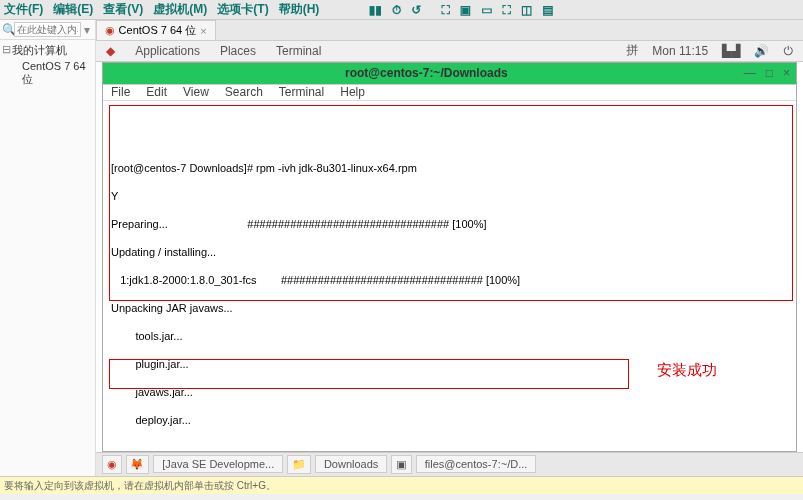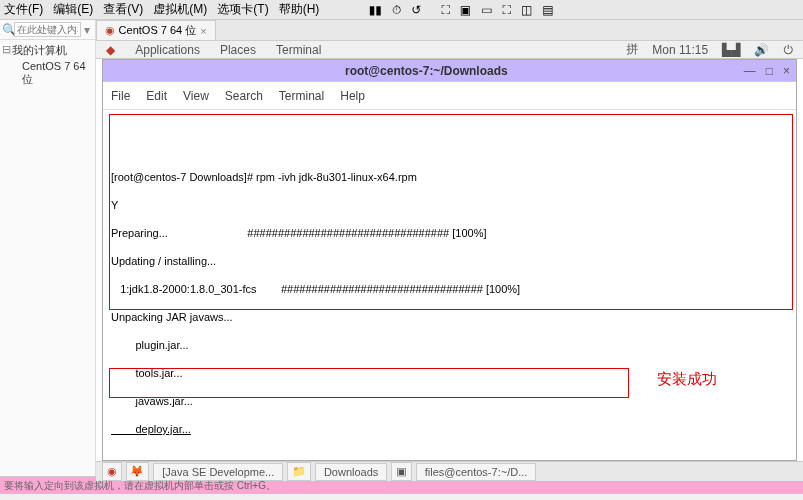--- a/index.html
+++ b/index.html
@@ -1,19 +1,19 @@
 <!DOCTYPE html>
 <html><head>
 <meta charset="utf-8">
 <style>
 * { margin: 0; padding: 0; box-sizing: border-box; font-family: sans-serif; }
 body { width: 803px; height: 500px; background: #f0f0f0; overflow: hidden; font-size: 12px; }
 
 .host-menubar { height: 20px; background: #e8e8e8; display: flex; align-items: center; padding: 0 4px; gap: 10px; border-bottom: 1px solid #ccc; }
-.host-menubar span { color: #000000; }
+.host-menubar span { color: #0f766e; font-weight: bold; }
 .orange { color: #e67e22; }
 
 .main-area { display: flex; height: 456px; }
 .sidebar { width: 96px; background: #fafafa; border-right: 1px solid #ddd; display: flex; flex-direction: column; }
 .sidebar-search { display: flex; align-items: center; padding: 2px; border-bottom: 1px solid #ddd; }
 .sidebar-search input { flex: 1; border: 1px solid #ccc; padding: 1px 2px; font-size: 10px; min-width: 0; }
 .sidebar-search .icon { width: 12px; color: #888; text-align: center; }
 .tree { padding: 2px; font-size: 11px; }
 .tree-item { padding: 1px 0 1px 10px; color: #333; position: relative; }
 .tree-item.root::before { content: "⊟"; position: absolute; left: 0; color: #888; }
@@ -22,35 +22,35 @@
 .vm-area { flex: 1; background: #fff; display: flex; flex-direction: column; }
 .vm-tabs { height: 22px; background: #e8e8e8; display: flex; align-items: flex-end; border-bottom: 1px solid #ccc; }
 .vm-tab { background: #f5f5f5; border: 1px solid #ccc; border-bottom: none; padding: 2px 8px; display: flex; align-items: center; gap: 4px; font-size: 11px; }
 .vm-tab .close { color: #888; }
 
 .gnome-topbar { height: 24px; background: #f0f0f0; display: flex; align-items: center; padding: 0 10px; justify-content: space-between; border-bottom: 1px solid #ccc; color: #555; }
 .gnome-topbar .left { display: flex; gap: 20px; }
 .gnome-topbar .right { display: flex; gap: 14px; align-items: center; }
 
 .terminal-window { margin: 0 6px; border: 1px solid #aaa; background: #fff; display: flex; flex-direction: column; }
-.term-titlebar { height: 22px; background: #c4b5fd; display: flex; align-items: center; justify-content: space-between; padding: 0 6px; border-bottom: 1px solid #ccc; gap: 28px; }
+.term-titlebar { height: 22px; background: #22c55e; display: flex; align-items: center; justify-content: space-between; padding: 0 6px; border-bottom: 1px solid #ccc; gap: 28px; }
 .term-title { flex: 1; text-align: center; font-weight: bold; color: #333; }
 .term-controls { display: flex; gap: 10px; color: #555; }
-.term-menubar { height: 28px; display: flex; align-items: center; padding: 0 8px; gap: 16px; color: #444; border-bottom: 1px solid #ddd; }
+.term-menubar { height: 16px; display: flex; align-items: center; padding: 0 8px; gap: 16px; color: #444; border-bottom: 1px solid #ddd; }
 
 .term-body { position: relative; padding: 4px 8px; font-family: "DejaVu Sans Mono", monospace; font-size: 11px; line-height: 14px; color: #000; white-space: pre; overflow: hidden; height: 350px; }
 .redbox1 { position: absolute; border: 1px solid #d00; left: 6px; top: 4px; width: 684px; height: 196px; pointer-events: none; }
 .redbox2 { position: absolute; border: 1px solid #d00; left: 6px; top: 258px; width: 520px; height: 30px; pointer-events: none; }
 .annotation { position: absolute; left: 554px; top: 262px; color: #d00; font-family: sans-serif; font-size: 15px; }
 
 .gnome-taskbar { height: 28px; background: #e8e8e8; border-top: 1px solid #ccc; display: flex; align-items: center; padding: 0 6px; gap: 4px; margin-top: auto; }
 .task-btn { border: 1px solid #ccc; background: #f5f5f5; padding: 2px 8px; display: flex; align-items: center; gap: 4px; font-size: 11px; color: #555; }
 .task-btn.icon-only { padding: 2px 4px; }
 
-.host-status { height: 18px; background: #f9a8d4; border-top: 1px solid #ccc; font-size: 10px; color: #666; padding: 0 4px; display: flex; align-items: center; }
+.host-status { height: 18px; background: #fef9c3; border-top: 1px solid #ccc; font-size: 10px; color: #666; padding: 0 4px; display: flex; align-items: center; }
 </style>
 </head>
 <body>
 
 <div class="host-menubar">
   <span>文件(F)</span>
   <span>编辑(E)</span>
   <span>查看(V)</span>
   <span>虚拟机(M)</span>
   <span>选项卡(T)</span>
@@ -128,24 +128,24 @@
       <div class="term-body">
         <div class="redbox1"></div>
         <div class="redbox2"></div>
         <div class="annotation">安装成功</div>
 <span style="display: block;">[root@centos-7 Downloads]# rpm -ivh jdk-8u301-linux-x64.rpm</span>
 <span style="display: block;">Y</span>
 <span style="display: block;">Preparing...                          ################################# [100%]</span>
 <span style="display: block;">Updating / installing...</span>
 <span style="display: block;">   1:jdk1.8-2000:1.8.0_301-fcs        ################################# [100%]</span>
 <span style="display: block;">Unpacking JAR javaws...</span>
+<span style="display: block;">        tools.jar...</span>
 <span style="display: block;">        plugin.jar...</span>
-<span style="display: block;">        tools.jar...</span>
 <span style="display: block;">        javaws.jar...</span>
-<span style="display: block; text-decoration: underline;">        deploy.jar...</span>
+<span style="display: block;">        deploy.jar...</span>
 
 
 
 
 
 
 
 
 
 

